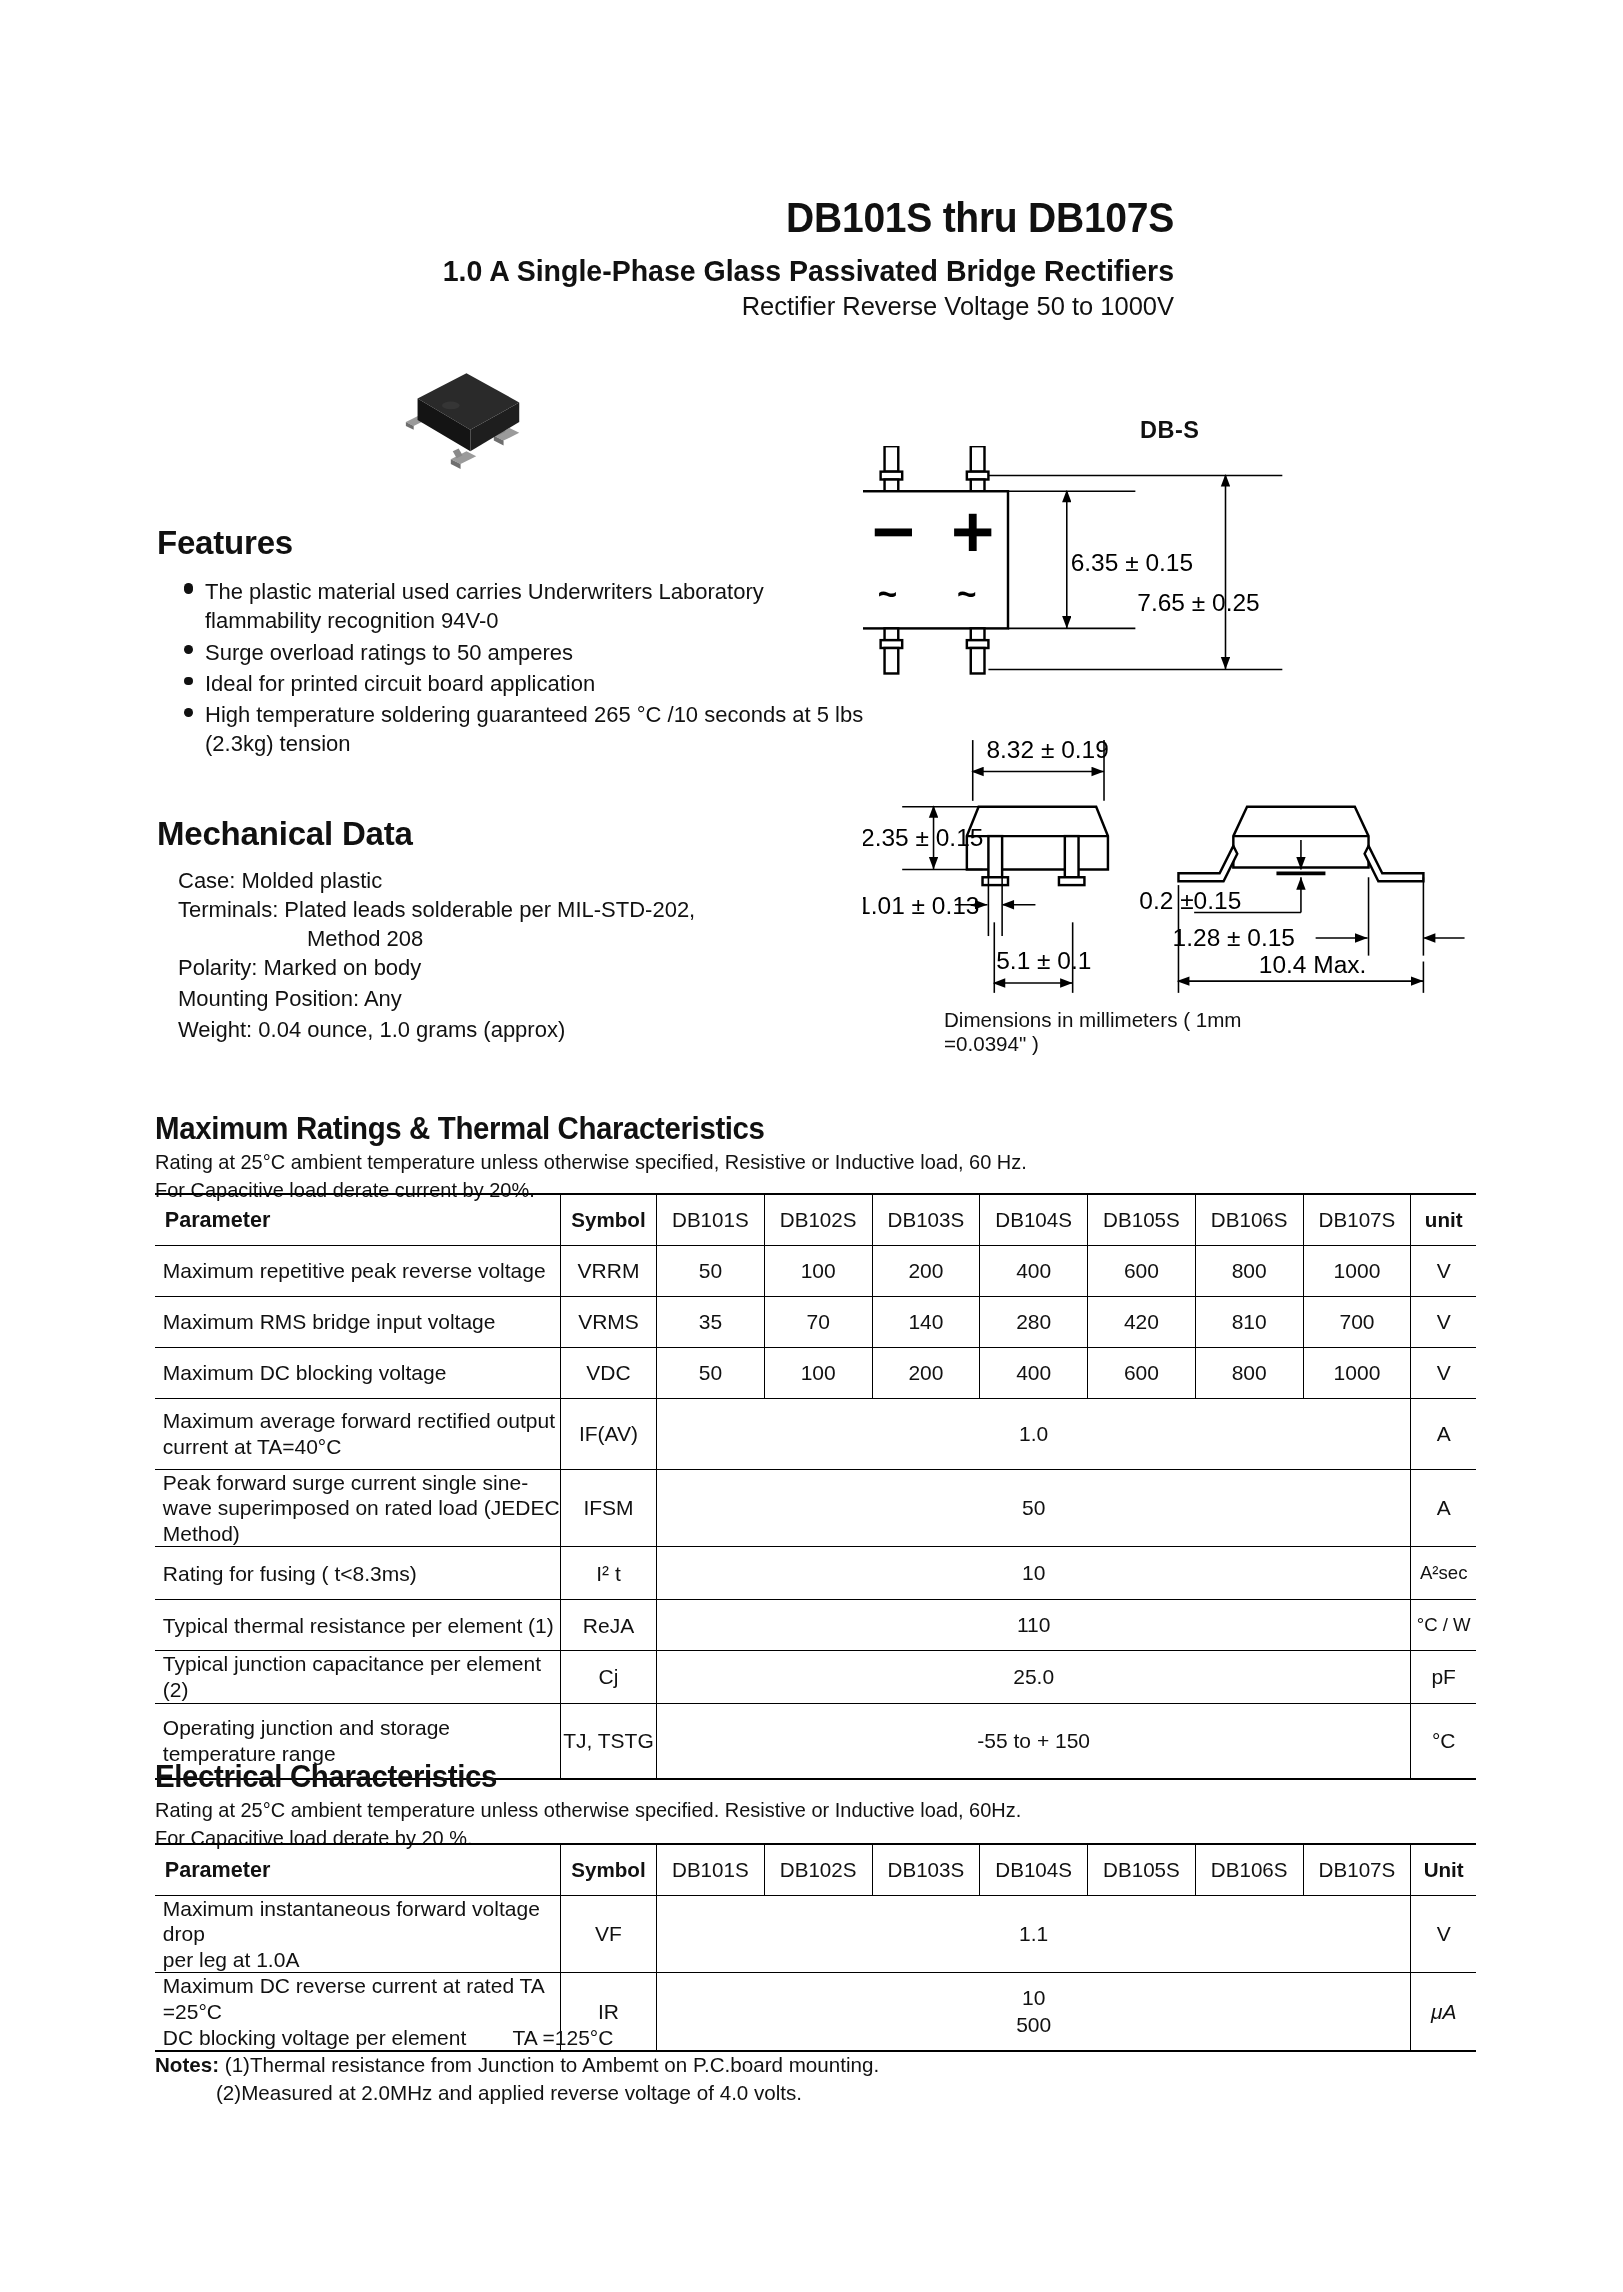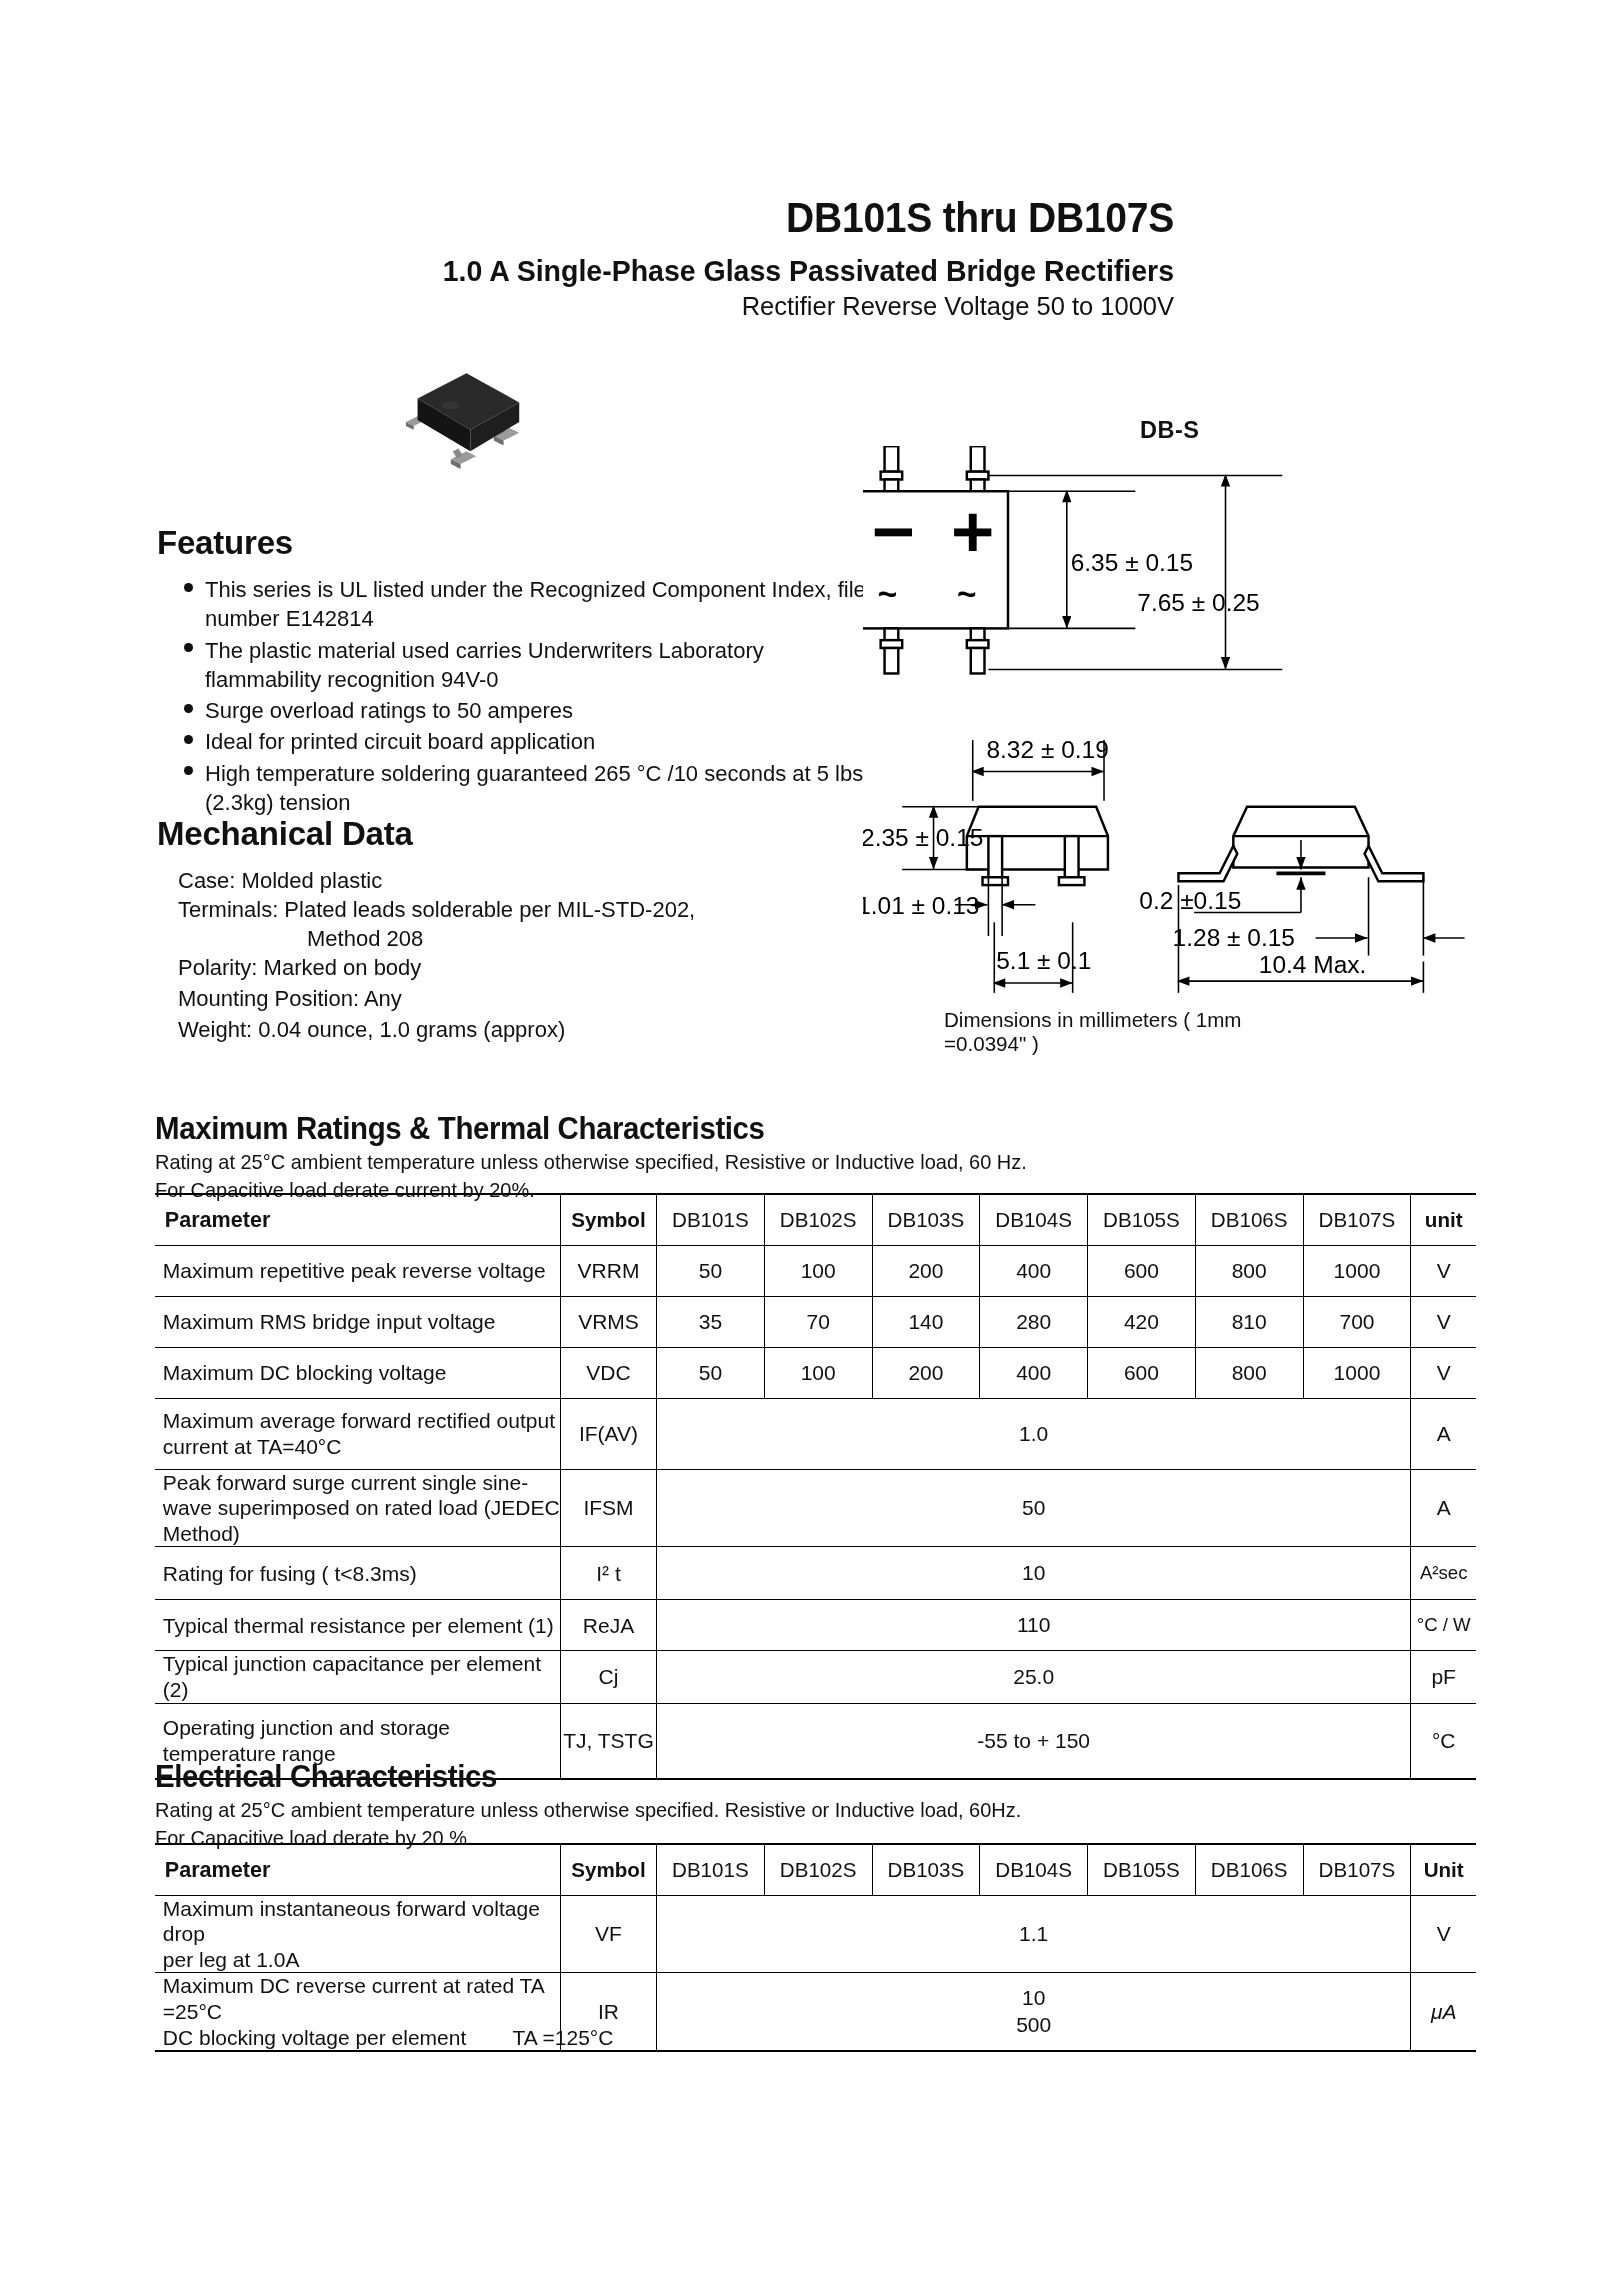--- a/index.html
+++ b/index.html
@@ -110,21 +110,20 @@
       </g>
     </svg>
   </div>
 
   <div class="dbs-label">DB-S</div>
 
   <div class="features-h">Features</div>
   <div class="features-list">
     <div class="feat-item">
       <span class="bullet"></span>
-      <span>This series is UL listed under the Recognized Component Index, file number E142814</span>
     </div>
     <div class="feat-item">
       <span class="bullet"></span>
       <span>The plastic material used carries Underwriters Laboratory flammability recognition 94V-0</span>
     </div>
     <div class="feat-item">
       <span class="bullet"></span>
       <span>Surge overload ratings to 50 amperes</span>
     </div>
     <div class="feat-item">
@@ -448,15 +447,22 @@
           <td class="val" colspan="7" style="border-bottom:2px solid #000;line-height:1.25">
             <div>10</div>
             <div>500</div>
           </td>
           <td class="unit" style="border-right:none;border-bottom:2px solid #000;font-style:italic">μA</td>
         </tr>
       </tbody>
     </table>
   </div>
 
+  <div class="notes">
+    <div>
+      <span class="nlabel">Notes:</span>
+      <span>(1)Thermal resistance from Junction to Ambemt on P.C.board mounting.</span>
+    </div>
+    <div class="nline2">(2)Measured at 2.0MHz and applied reverse voltage of 4.0 volts.</div>
+  </div>
 
 </div>
 
 
 </body></html>

